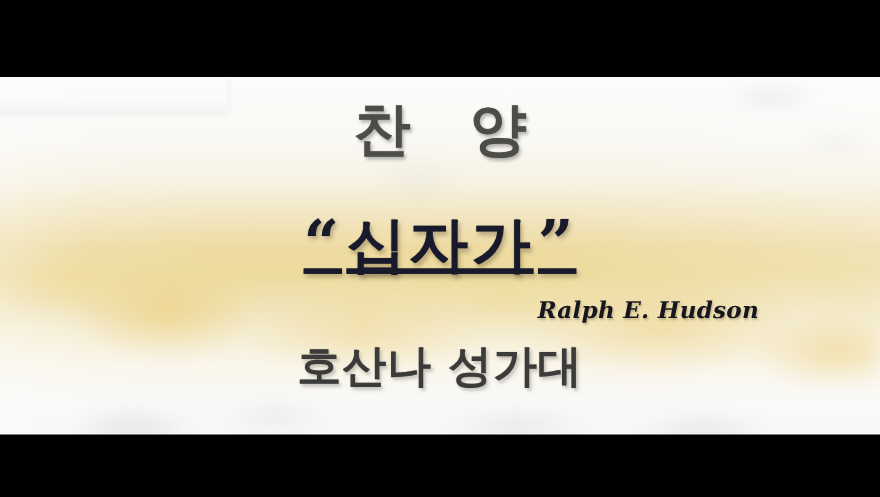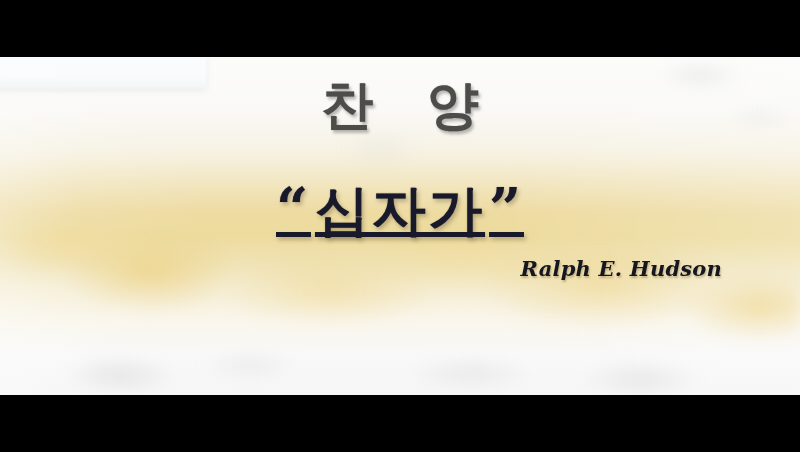--- a/index.html
+++ b/index.html
@@ -30,21 +30,21 @@
     background: #000000;
     z-index: 40;
   }
   #bar-top    { top: 0;    height: 57px; }
   #bar-bottom { bottom: 0; height: 57px; }
 
   
   #video-frame {
     position: absolute;
     left: 0;
-    top: 57px;
+    top: 70px;
     width: 800px;
     height: 338px;
     overflow: hidden;
     background: #fbfbfa;
     z-index: 5;
   }
 
   
   .bg-layer {
     position: absolute;
@@ -165,21 +165,21 @@
     font-size: 56px;
     vertical-align: 0.02em;
   }
   #line-song-title .q-open  { margin-right: 4px; }
   #line-song-title .q-close { margin-left: 4px; }
 
   
   #line-composer {
     top: 201px;
     text-align: right;
-    padding-right: 78px;
+    padding-right: 110px;
     box-sizing: border-box;
     font-family: "DejaVu Serif", "Liberation Serif", serif;
     font-style: italic;
     font-weight: bold;
     font-size: 21px;
     letter-spacing: 0.01em;
     color: #16161e;
     text-shadow: 1px 2px 2px rgba(120,108,72,0.40);
   }
 
@@ -212,20 +212,21 @@
     <div id="title-block">
 
       <div class="line" id="line-hymn-label">찬 양</div>
 
       <div class="line" id="line-song-title">
         <span class="q q-open">“</span><span>십자가</span><span class="q q-close">”</span>
       </div>
 
       <div class="line" id="line-composer">Ralph E. Hudson</div>
 
+      <div class="line" id="line-choir">호산나 성가대</div>
 
     </div>
   </div>
 
   <div class="letterbox" id="bar-top"></div>
   <div class="letterbox" id="bar-bottom"></div>
 
 </div>
 
 </body></html>

